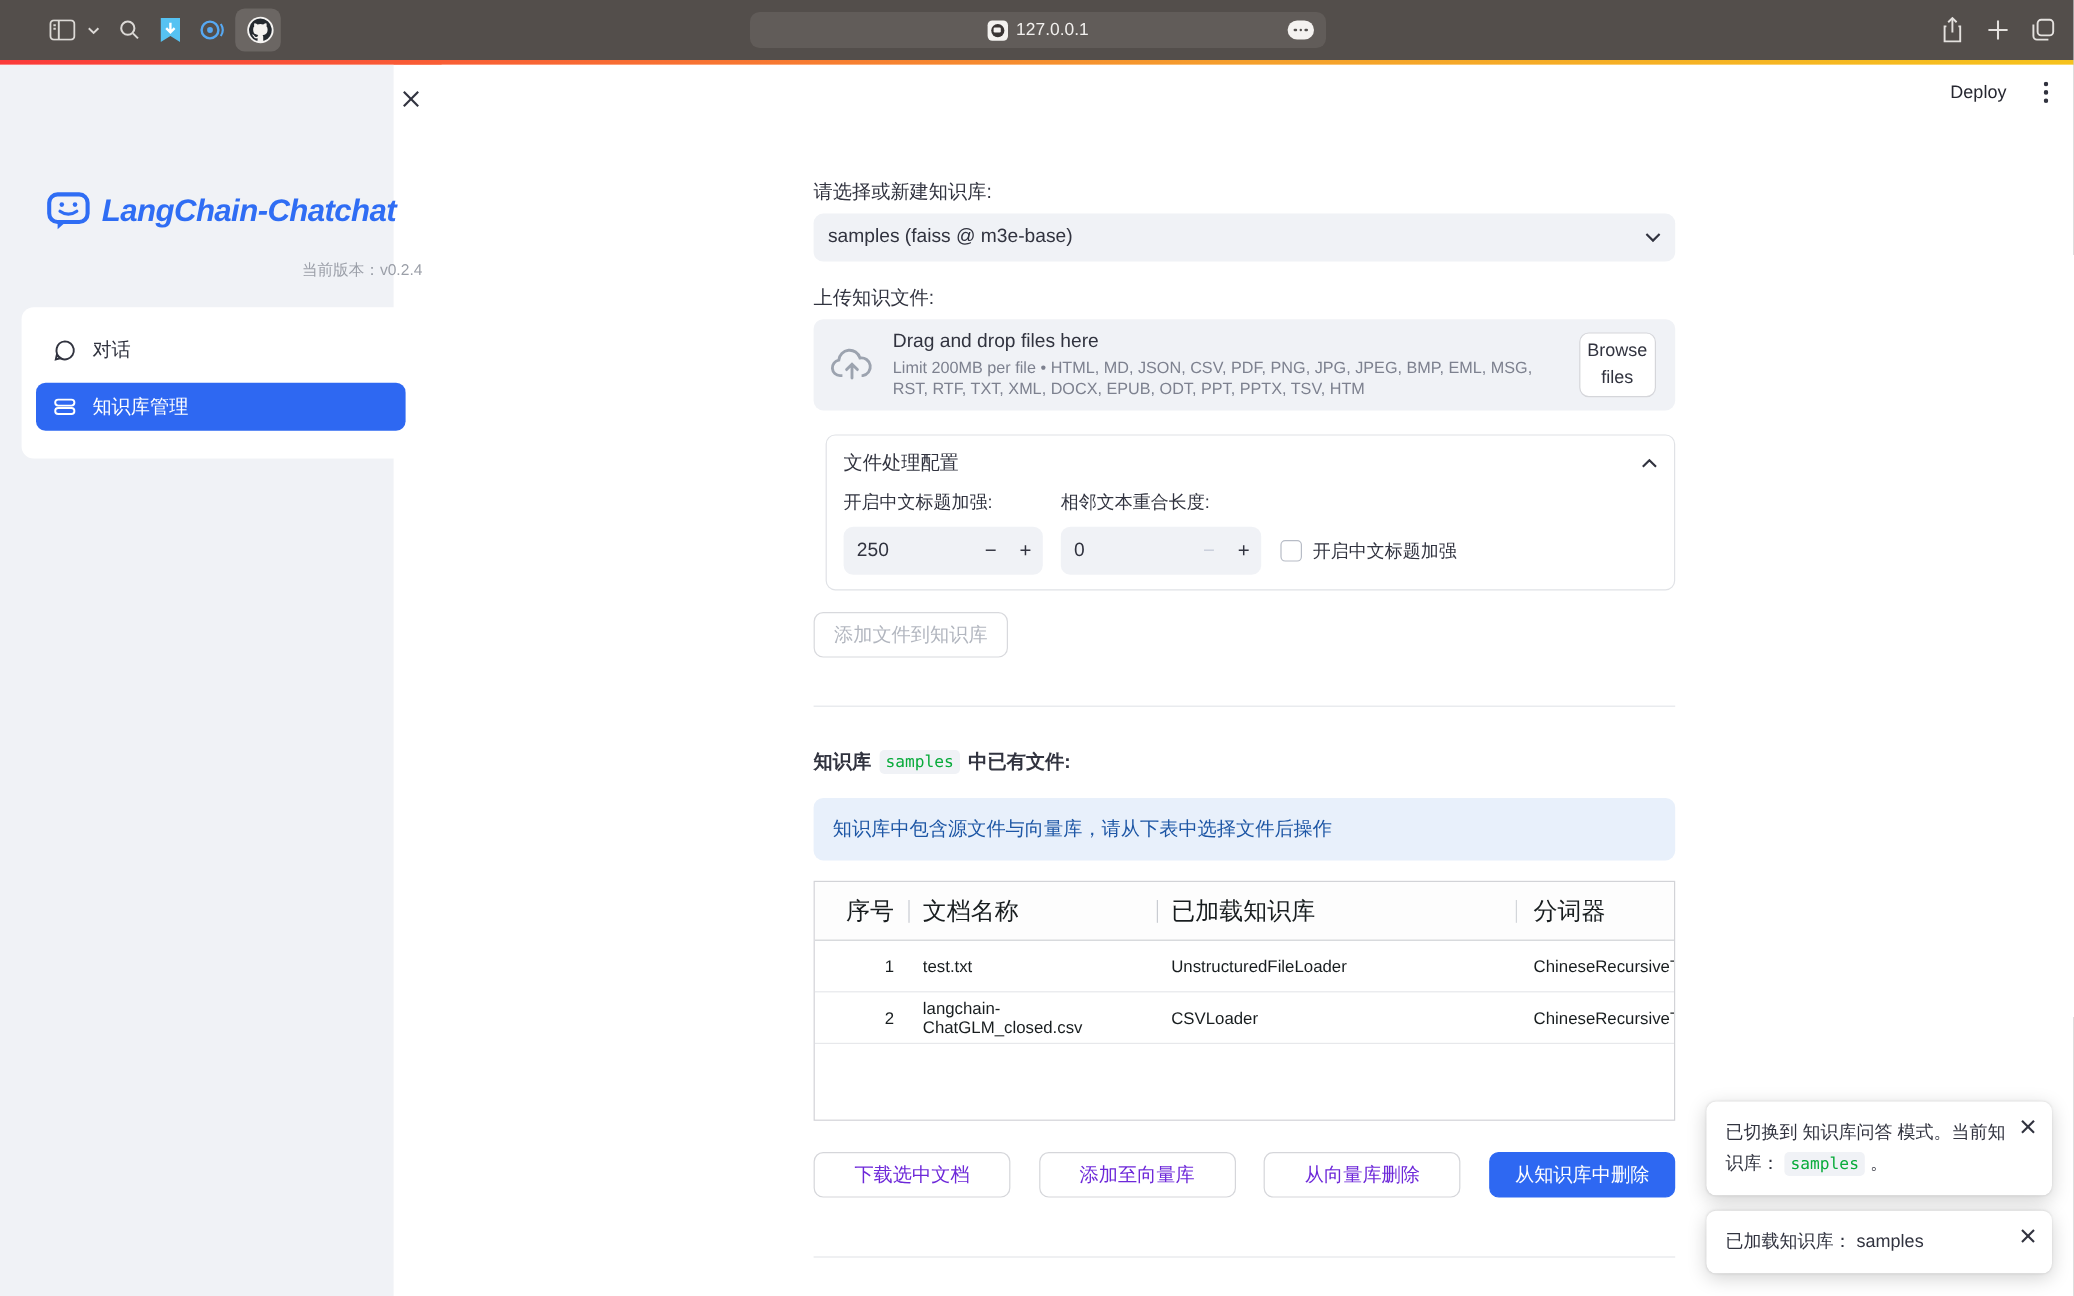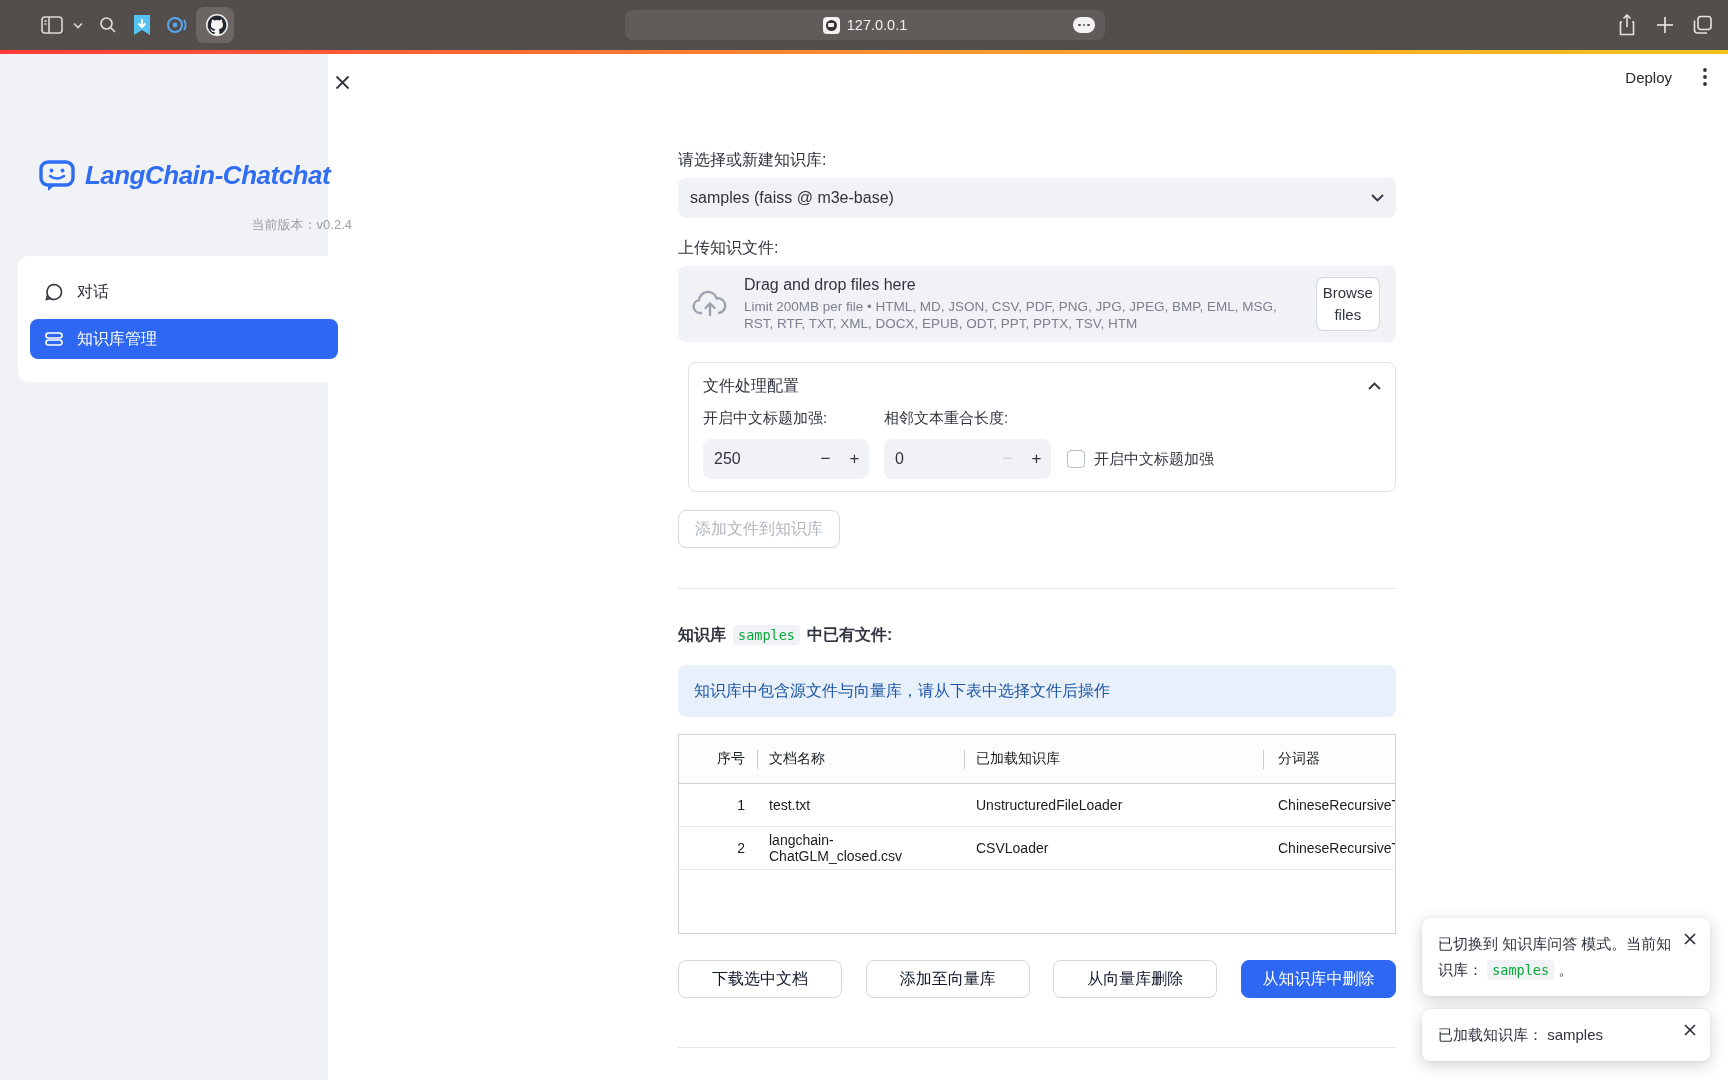--- a/index.html
+++ b/index.html
@@ -69,33 +69,33 @@
 
   hr.div { border:none; border-top:1px solid #e4e6ea; margin:40px 0 34px 0; }
   hr.div2 { border:none; border-top:1px solid #e4e6ea; margin:49px 0 0 0; }
 
   .files-heading { font-size:16px; font-weight:bold; height:24px; margin-bottom:18px; display:flex; align-items:center; gap:7px; }
   .code-chip { font-family:"DejaVu Sans Mono",monospace; font-size:13.5px; color:#09ab3b; background:#f0f2f6; border-radius:4px; padding:2px 5px; font-weight:normal; }
 
   .info-box { height:52px; background:#e8f0fb; border-radius:8px; display:flex; align-items:center; padding:0 16px; font-size:16px; color:#1d56a5; margin-bottom:17px; }
 
   .grid { border:1px solid #d2d3d7; height:200px; overflow:hidden; background:#ffffff; }
-  .g-head { height:49px; display:flex; align-items:center; border-bottom:1px solid #cfd1d5; background:#fdfdfd; font-size:14px; color:#181d1f; }
+  .g-head { height:49px; display:flex; align-items:center; border-bottom:1px solid #cfd1d5; background:#fdfdfd; font-size:20px; color:#181d1f; }
   .g-row { height:43px; display:flex; align-items:center; border-bottom:1px solid #e7e8eb; font-size:14px; color:#181d1f; cursor:pointer; }
   .c1 { width:78px; text-align:right; padding-right:12px; }
   .c2 { width:207px; padding-left:12px; }
   .c3 { width:299px; padding-left:12px; }
   .c4 { flex:1; padding-left:15px; overflow:hidden; white-space:nowrap; }
   .g-head > div { position:relative; height:100%; display:flex; align-items:center; }
   .g-head .c1 { justify-content:flex-end; }
   .g-head .c2::before, .g-head .c3::before, .g-head .c4::before {
     content:""; position:absolute; left:0; top:15px; width:1px; height:19px; background:#c9ccd2; }
 
   .actions { display:flex; justify-content:space-between; margin-top:26px; }
-  .act-btn { height:38px; width:164px; background:#ffffff; border:1px solid #d5d6da; border-radius:8px; font-size:16px; color:#0f172a; display:flex; align-items:center; justify-content:center; cursor:pointer; }
+  .act-btn { height:38px; width:164px; background:#ffffff; border:1px solid #d5d6da; border-radius:8px; font-size:16px; color:#6d28d9; display:flex; align-items:center; justify-content:center; cursor:pointer; }
   .act-btn.primary { width:155px; background:#2e68f2; border-color:#2e68f2; color:#ffffff; }
 
   
   .toast { position:absolute; left:1422px; width:288px; background:#ffffff; border-radius:8px; box-shadow:0 4px 16px rgba(0,0,0,0.18), 0 0 2px rgba(0,0,0,0.10); padding:13px 16px; font-size:15px; line-height:26px; color:#31333F; }
   .toast .t-close { position:absolute; right:12px; top:13px; width:16px; height:16px; display:flex; align-items:center; justify-content:center; cursor:pointer; color:#31333F; }
   .toast .t-body { padding-right:22px; }
   .toast1 { top:918px; }
   .toast2 { top:1009px; }
 
   svg { display:block; }

